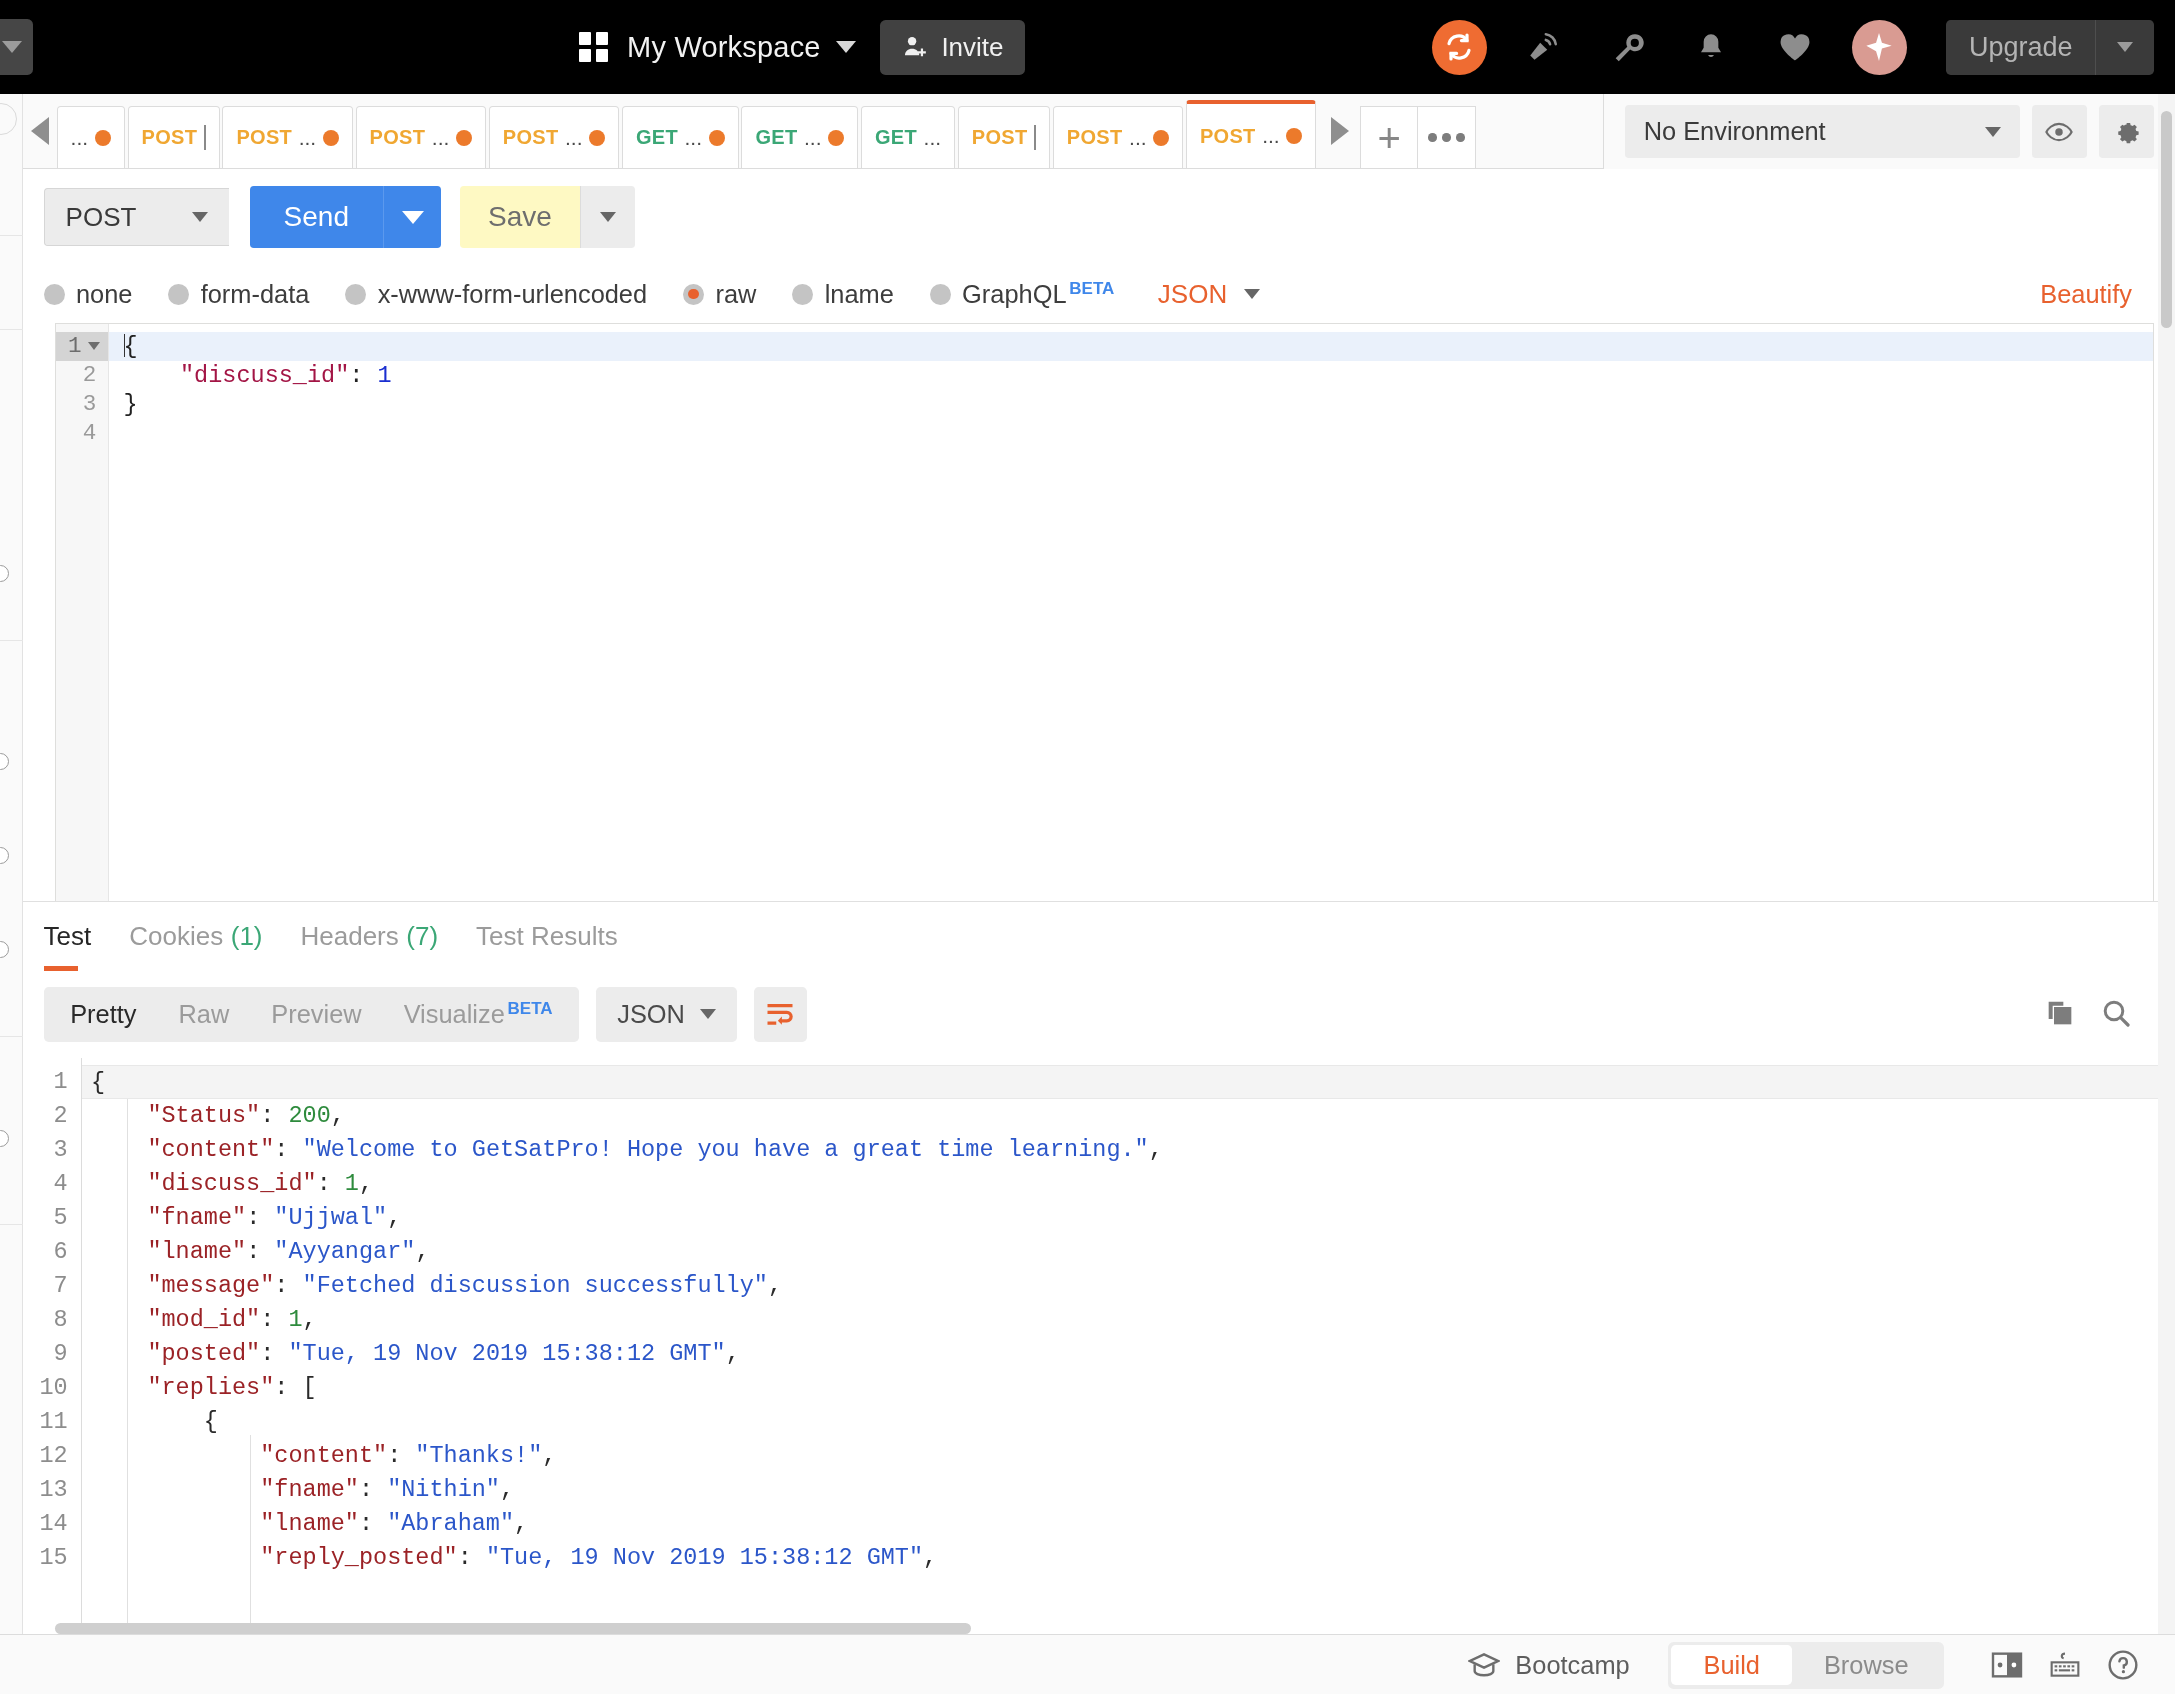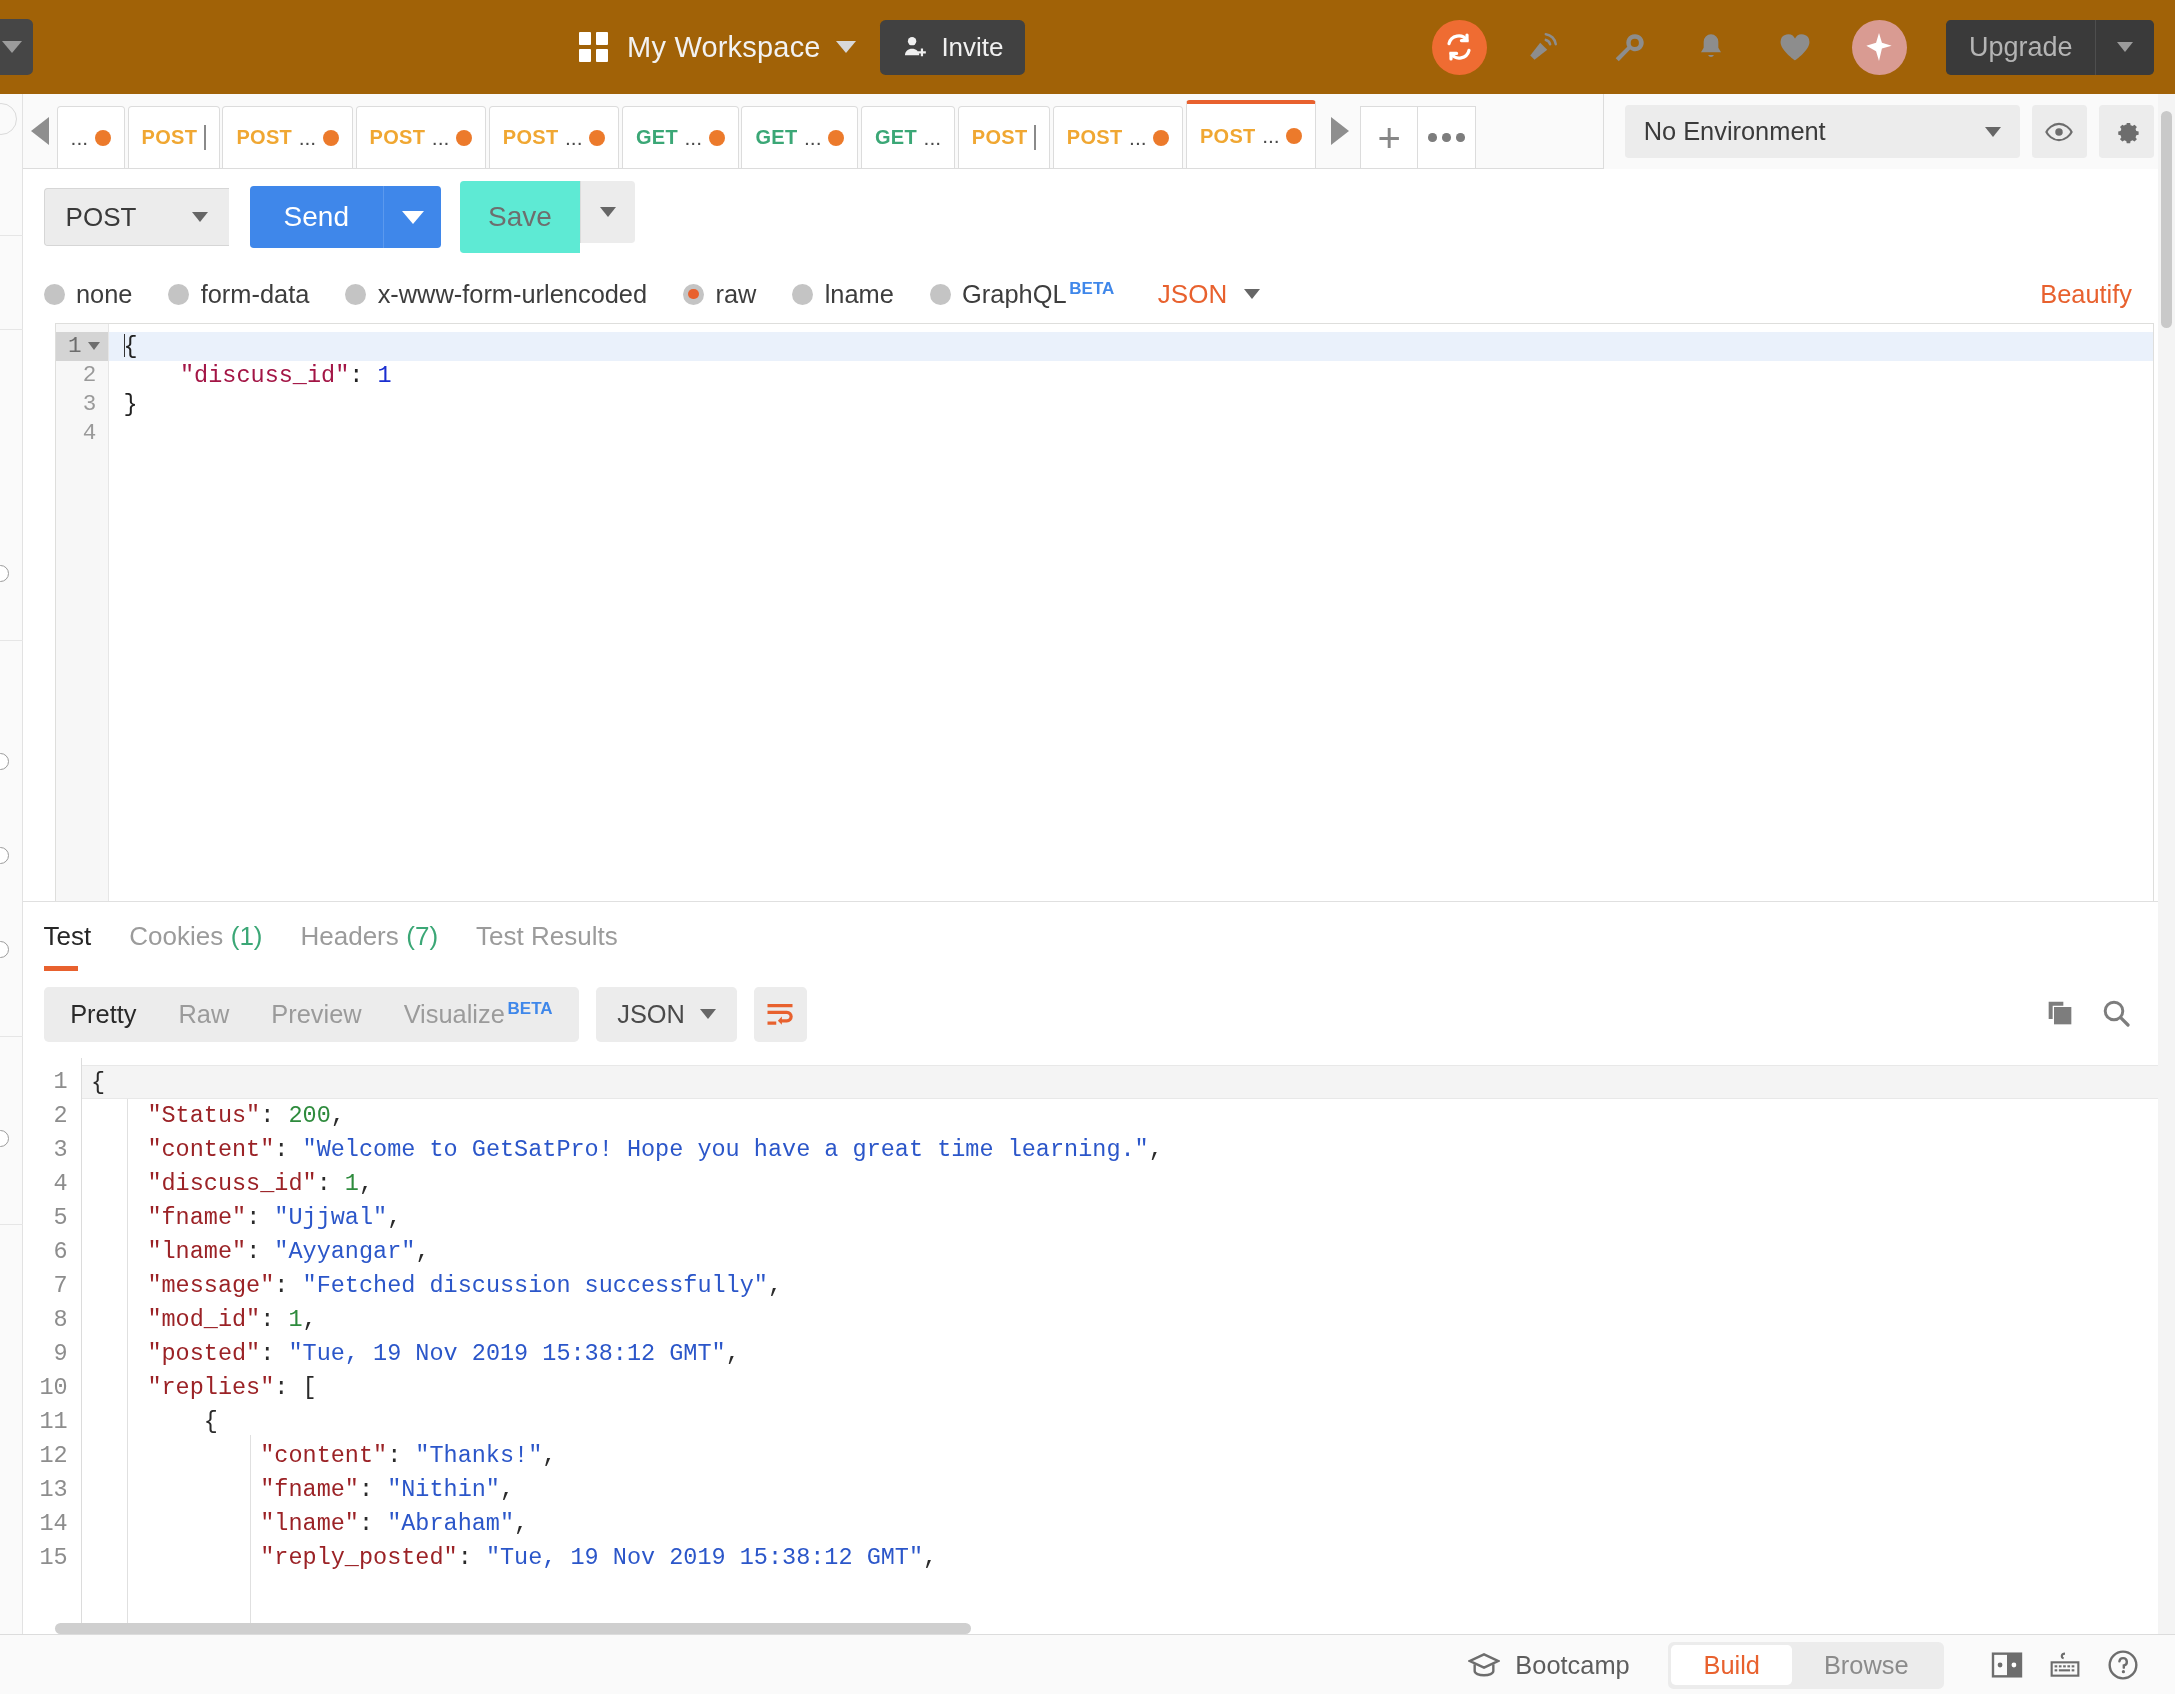--- a/index.html
+++ b/index.html
@@ -5,21 +5,21 @@
   * { box-sizing: border-box; margin: 0; padding: 0; }
   html, body {
     width: 2175px; height: 1695px;
     font-family: "Liberation Sans", sans-serif;
     background: #fff; overflow: hidden;
   }
   .app { position: relative; width: 2175px; height: 1695px; display: flex; flex-direction: column; }
 
   
   .topbar {
-    height: 94px; background: #a16207; position: relative;
+    height: 94px; background: #000000; position: relative;
     display: flex; align-items: center; flex: 0 0 94px; padding-left: 16px;
   }
   .tb-left-btn {
     position: absolute; left: -38px; top: 19px; width: 71px; height: 56px;
     background: #464646; border-radius: 5.6px; display: flex;
     align-items: center; justify-content: flex-end; padding-right: 11.3px;
   }
   .caret-d { width: 0; height: 0; border-left: 10.4px solid transparent;
     border-right: 10.4px solid transparent; border-top: 12.2px solid #9c9c9c; }
   .caret-d.sm { border-left-width: 8.5px; border-right-width: 8.5px; border-top-width: 10.4px; }
@@ -113,21 +113,21 @@
   .url-box .u { font-size: 26px; color: #3d3d3d; }
   .send-grp { display: flex; margin-left: 21px; }
   .send-btn { background: #3f87ea; color: #fff; font-size: 28px; height: 62px;
     padding: 0 34px; display: flex; align-items: center; border-radius: 3.8px 0 0 3.8px; }
   .send-caret { background: #3f87ea; width: 58px; height: 62px; border-radius: 0 3.8px 3.8px 0;
     display: flex; align-items: center; justify-content: center;
     border-left: 0.9px solid #5b99ee; }
   .caret-wh { width: 0; height: 0; border-left: 11.3px solid transparent;
     border-right: 11.3px solid transparent; border-top: 13px solid #fff; }
   .save-grp { display: flex; margin-left: 19px; }
-  .save-btn { background: #5eead4; color: #6e6e6e; font-size: 28px; height: 72px;
+  .save-btn { background: #fef9c3; color: #6e6e6e; font-size: 28px; height: 62px;
     padding: 0 28px; display: flex; align-items: center; border-radius: 3.8px 0 0 3.8px; }
   .save-caret { background: #ececec; width: 55px; height: 62px; border-radius: 0 3.8px 3.8px 0;
     display: flex; align-items: center; justify-content: center; border-left: 0.9px solid #dcdcdc; }
 
   
   .bodytype { height: 58px; flex: 0 0 58px; display: flex; align-items: center;
     padding: 0 21px; position: relative; }
   .radio { display: flex; align-items: center; gap: 11.3px; margin-right: 36px; }
   .radio .rb { width: 21px; height: 21px; border-radius: 50%; background: #c4c4c4;
     display: flex; align-items: center; justify-content: center; }

